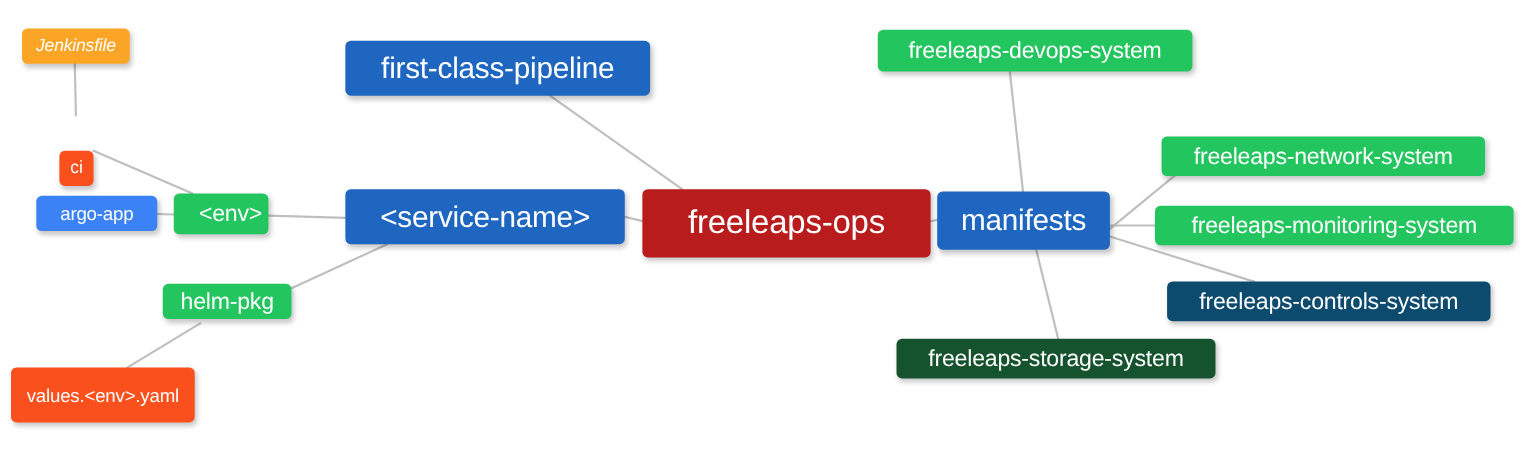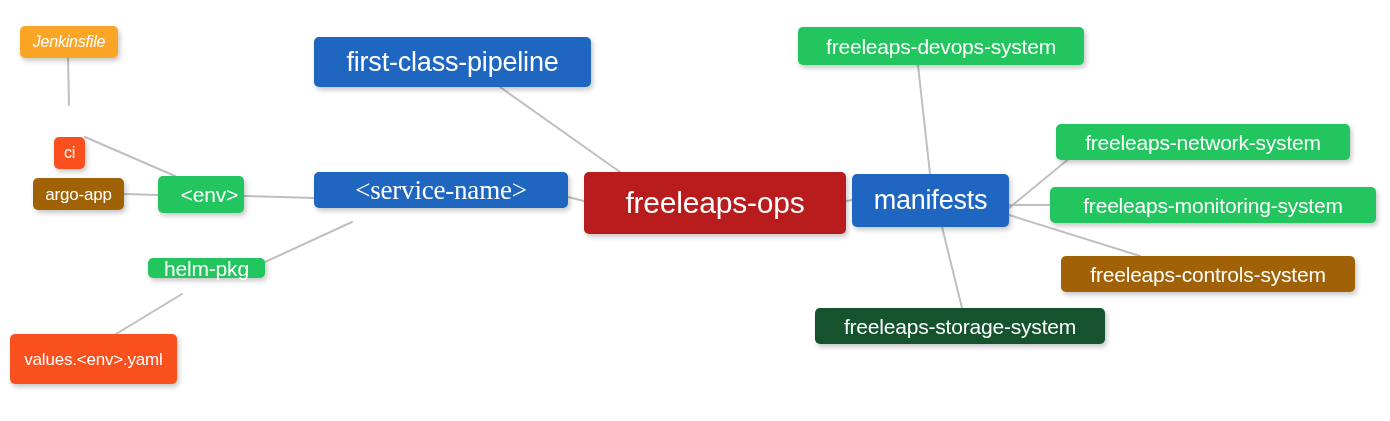--- a/index.html
+++ b/index.html
@@ -62,53 +62,53 @@
       <line x1="1009" y1="215" x2="1140" y2="256" stroke="#bfbfbf" stroke-width="2" stroke-linecap="round"></line>
       <line x1="942" y1="227" x2="962" y2="308" stroke="#bfbfbf" stroke-width="2" stroke-linecap="round"></line>
     </svg>
   <div id="node-layer">
       <div class="node" style="left: 584px; top: 172px; width: 262px; height: 62px; background: #b91c1c; font-size: 30px;">
         <span class="node-label">freeleaps-ops</span>
       </div>
       <div class="node" style="left: 314px; top: 37px; width: 277px; height: 50px; background: rgb(31, 102, 192); font-size: 27px;">
         <span class="node-label">first-class-pipeline</span>
       </div>
-      <div class="node" style="left: 314px; top: 172px; width: 254px; height: 36px; background: rgb(31, 102, 192); font-size: 27px; font-family: Liberation Serif, serif;">
+      <div class="node" style="left: 314px; top: 172px; width: 254px; height: 50px; background: rgb(31, 102, 192); font-size: 27px;">
         <span class="node-label">&lt;service-name&gt;</span>
       </div>
       <div class="node" style="left: 852px; top: 174px; width: 157px; height: 53px; background: rgb(31, 102, 192); font-size: 27px;">
         <span class="node-label">manifests</span>
       </div>
       <div class="node" style="left: 158px; top: 176px; width: 86px; height: 37px; background: rgb(34, 197, 94); font-size: 21px; padding-left: 17px;">
         <span class="node-label">&lt;env&gt;</span>
       </div>
-      <div class="node" style="left: 148px; top: 258px; width: 117px; height: 20px; background: rgb(34, 197, 94); font-size: 21px;">
+      <div class="node" style="left: 148px; top: 258px; width: 117px; height: 32px; background: rgb(34, 197, 94); font-size: 21px;">
         <span class="node-label">helm-pkg</span>
       </div>
       <div class="node" style="left: 798px; top: 27px; width: 286px; height: 38px; background: rgb(34, 197, 94); font-size: 21px;">
         <span class="node-label">freeleaps-devops-system</span>
       </div>
       <div class="node" style="left: 1056px; top: 124px; width: 294px; height: 36px; background: rgb(34, 197, 94); font-size: 21px;">
         <span class="node-label">freeleaps-network-system</span>
       </div>
       <div class="node" style="left: 1050px; top: 187px; width: 326px; height: 36px; background: rgb(34, 197, 94); font-size: 21px;">
         <span class="node-label">freeleaps-monitoring-system</span>
       </div>
-      <div class="node" style="left: 1061px; top: 256px; width: 294px; height: 36px; background: #a16207; font-size: 21px; align-items: center;">
+      <div class="node" style="left: 1061px; top: 256px; width: 294px; height: 36px; background: #0c4a6e; font-size: 21px; align-items: center;">
         <span class="node-label">freeleaps-controls-system</span>
       </div>
       <div class="node" style="left: 815px; top: 308px; width: 290px; height: 36px; background: #14532d; font-size: 21px;">
         <span class="node-label">freeleaps-storage-system</span>
       </div>
       <div class="node" style="left: 20px; top: 26px; width: 98px; height: 32px; background: rgb(251, 165, 38); font-size: 16px; font-style: italic;">
         <span class="node-label">Jenkinsfile</span>
       </div>
       <div class="node" style="left: 54px; top: 105px; width: 31px; height: 32px; background: rgb(249, 80, 30); font-size: 16px; margin-top: 32px;">
         <span class="node-label">ci</span>
       </div>
-      <div class="node" style="left: 33px; top: 178px; width: 91px; height: 32px; background: #a16207; font-size: 17px;">
+      <div class="node" style="left: 33px; top: 178px; width: 110px; height: 32px; background: #3b82f6; font-size: 17px;">
         <span class="node-label">argo-app</span>
       </div>
       <div class="node" style="left: 10px; top: 334px; width: 167px; height: 50px; background: rgb(249, 80, 30); font-size: 17px;">
         <span class="node-label">values.&lt;env&gt;.yaml</span>
       </div>
     </div>
 </div>
 
 </body></html>

